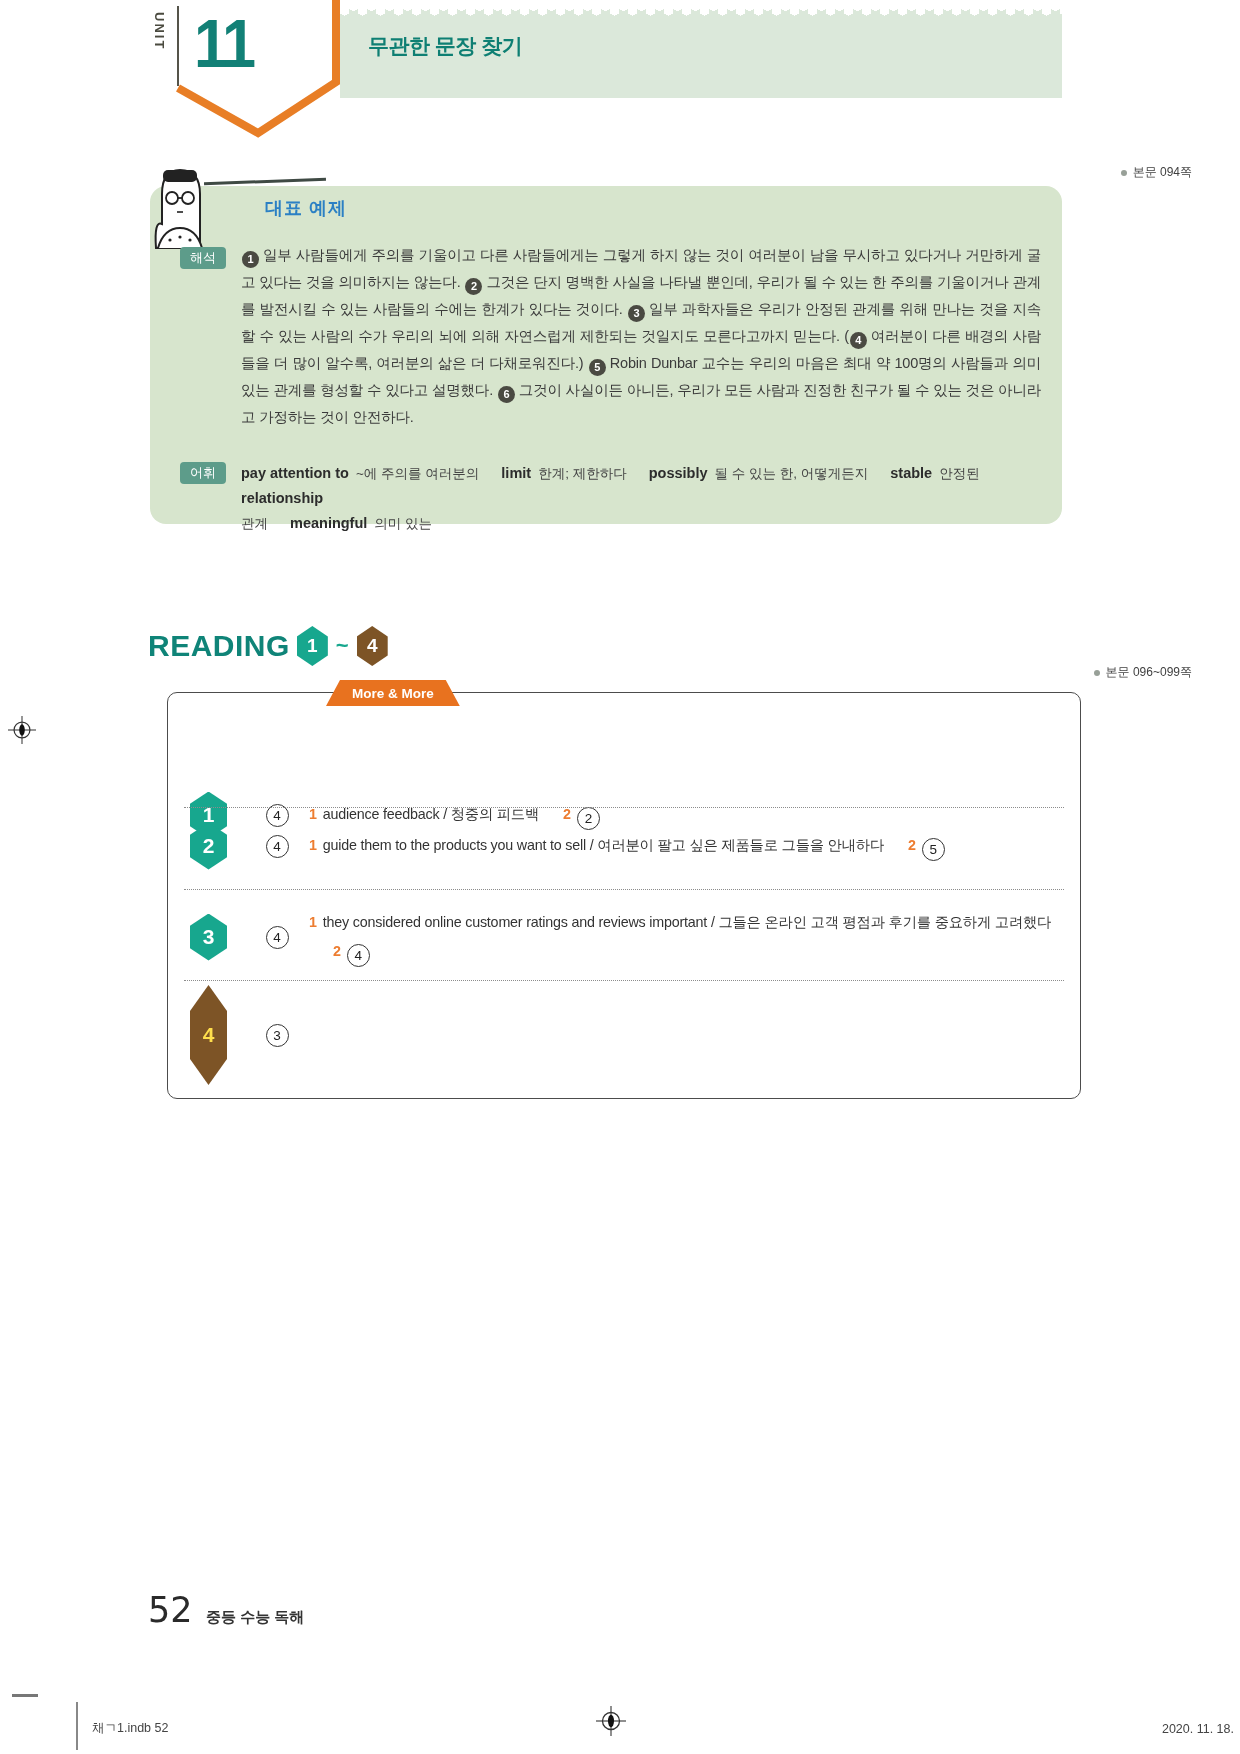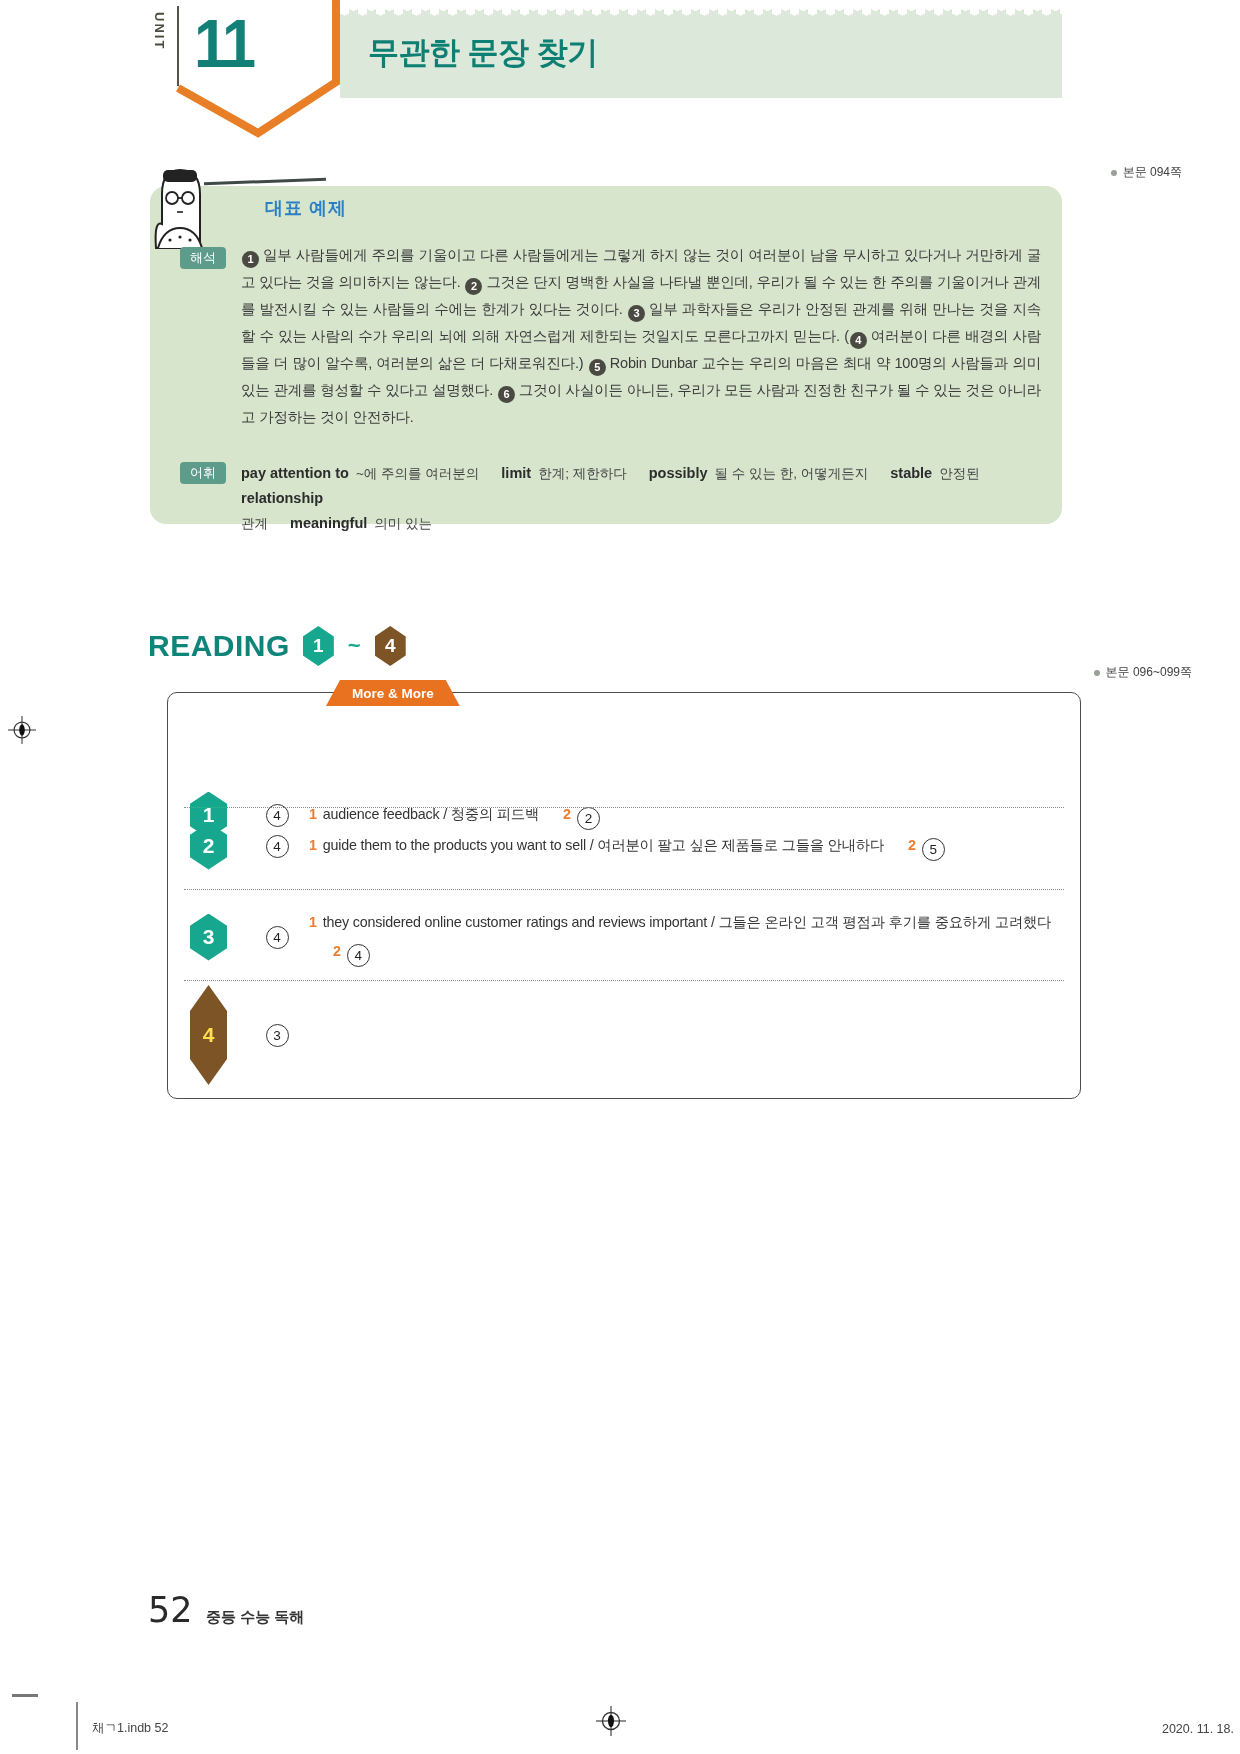--- a/index.html
+++ b/index.html
@@ -10,25 +10,25 @@
   .unit-label{position:absolute;left:152px;top:12px;writing-mode:vertical-rl;font-size:13px;
               font-weight:bold;color:#4a4a3f;letter-spacing:2px;}
   .unit-rule{position:absolute;left:177px;top:6px;width:2px;height:80px;background:#55544a;}
   .unit-bracket{position:absolute;left:170px;top:0;}
   .unit-number{position:absolute;left:194px;top:4px;font-size:68px;font-weight:bold;color:#128076;
                letter-spacing:-3px;transform:scaleX(.9);transform-origin:left top;}
   .banner{position:absolute;left:340px;top:18px;width:722px;height:80px;background:#dbe8da;}
   .banner::before{content:"";position:absolute;left:0;right:0;top:-9px;height:9px;
       background:linear-gradient(to bottom right,transparent 49.5%,#dbe8da 50%) 0 0/18px 9px repeat-x,
                  linear-gradient(to bottom left,transparent 49.5%,#dbe8da 50%) 9px 0/18px 9px repeat-x;}
-  .banner h1{margin:0;padding:14px 0 0 28px;font-size:31px;font-weight:bold;color:#0e7f73;letter-spacing:-.5px;}
+  .banner h1{margin:0;padding:14px 0 0 28px;font-size:21px;font-weight:bold;color:#0e7f73;letter-spacing:-.5px;}
 
   .pageref{position:absolute;display:flex;align-items:center;gap:6px;font-size:12px;color:#3f3f3f;}
   .pageref .dot{width:6px;height:6px;border-radius:50%;background:#98a098;display:inline-block;}
-  .pageref-top{top:164px;right:58px;}
+  .pageref-top{top:164px;right:48px;}
   .pageref-reading{top:664px;right:48px;}
 
   
   .example-box{position:absolute;left:150px;top:186px;width:912px;height:338px;background:#d7e5cd;border-radius:16px;}
   .character{position:absolute;left:150px;top:164px;}
   .decor-line{position:absolute;left:204px;top:180px;width:122px;height:2.5px;background:#3f4a44;transform:rotate(-2deg);}
   .example-title{position:absolute;left:217px;top:196px;font-size:18px;font-weight:bold;color:#2b80c4;letter-spacing:1px;padding-left:48px;}
   .tag{position:absolute;left:180px;width:46px;height:22px;border-radius:4px;background:#5d9c8a;color:#fff;
        font-size:13px;display:flex;align-items:center;justify-content:center;}
   .tag-trans{top:247px;}
@@ -36,21 +36,21 @@
   .translation{position:absolute;left:241px;top:242px;width:800px;font-size:14.5px;line-height:27px;
                text-align:justify;color:#3b3b3b;letter-spacing:-.2px;}
   .cnum{display:inline-flex;width:17px;height:17px;border-radius:50%;background:#4a4a42;color:#fff;
         font-size:11px;font-weight:bold;align-items:center;justify-content:center;vertical-align:-3px;margin:0 4px 0 1px;}
   .vocab{position:absolute;left:241px;top:461px;width:800px;font-size:13.5px;line-height:25px;color:#444;}
   .vocab b{font-size:14.5px;color:#2c2c2c;}
   .vocab .vm{margin-left:7px;}
   .vocab .vp{margin-right:22px;}
 
   
-  .reading-head{position:absolute;left:148px;top:626px;display:flex;align-items:center;gap:13px;}
+  .reading-head{position:absolute;left:148px;top:626px;display:flex;align-items:center;gap:7px;}
   .reading-title{font-size:30px;font-weight:bold;color:#0f8478;letter-spacing:.5px;}
   .hex{display:inline-flex;align-items:center;justify-content:center;color:#fff;font-weight:bold;
        clip-path:polygon(50% 0,100% 26%,100% 74%,50% 100%,0 74%,0 26%);}
   .hex-sm{width:31px;height:40px;font-size:19px;}
   .hex-lg{width:37px;height:47px;font-size:21px;}
   .hex-teal{background:#17a78e;}
   .hex-brown{background:#7d5426;}
   .hex-brown.row4{color:#ffdf4d;}
   .tilde{font-size:22px;font-weight:bold;color:#17a78e;margin:0 1px;}
 

